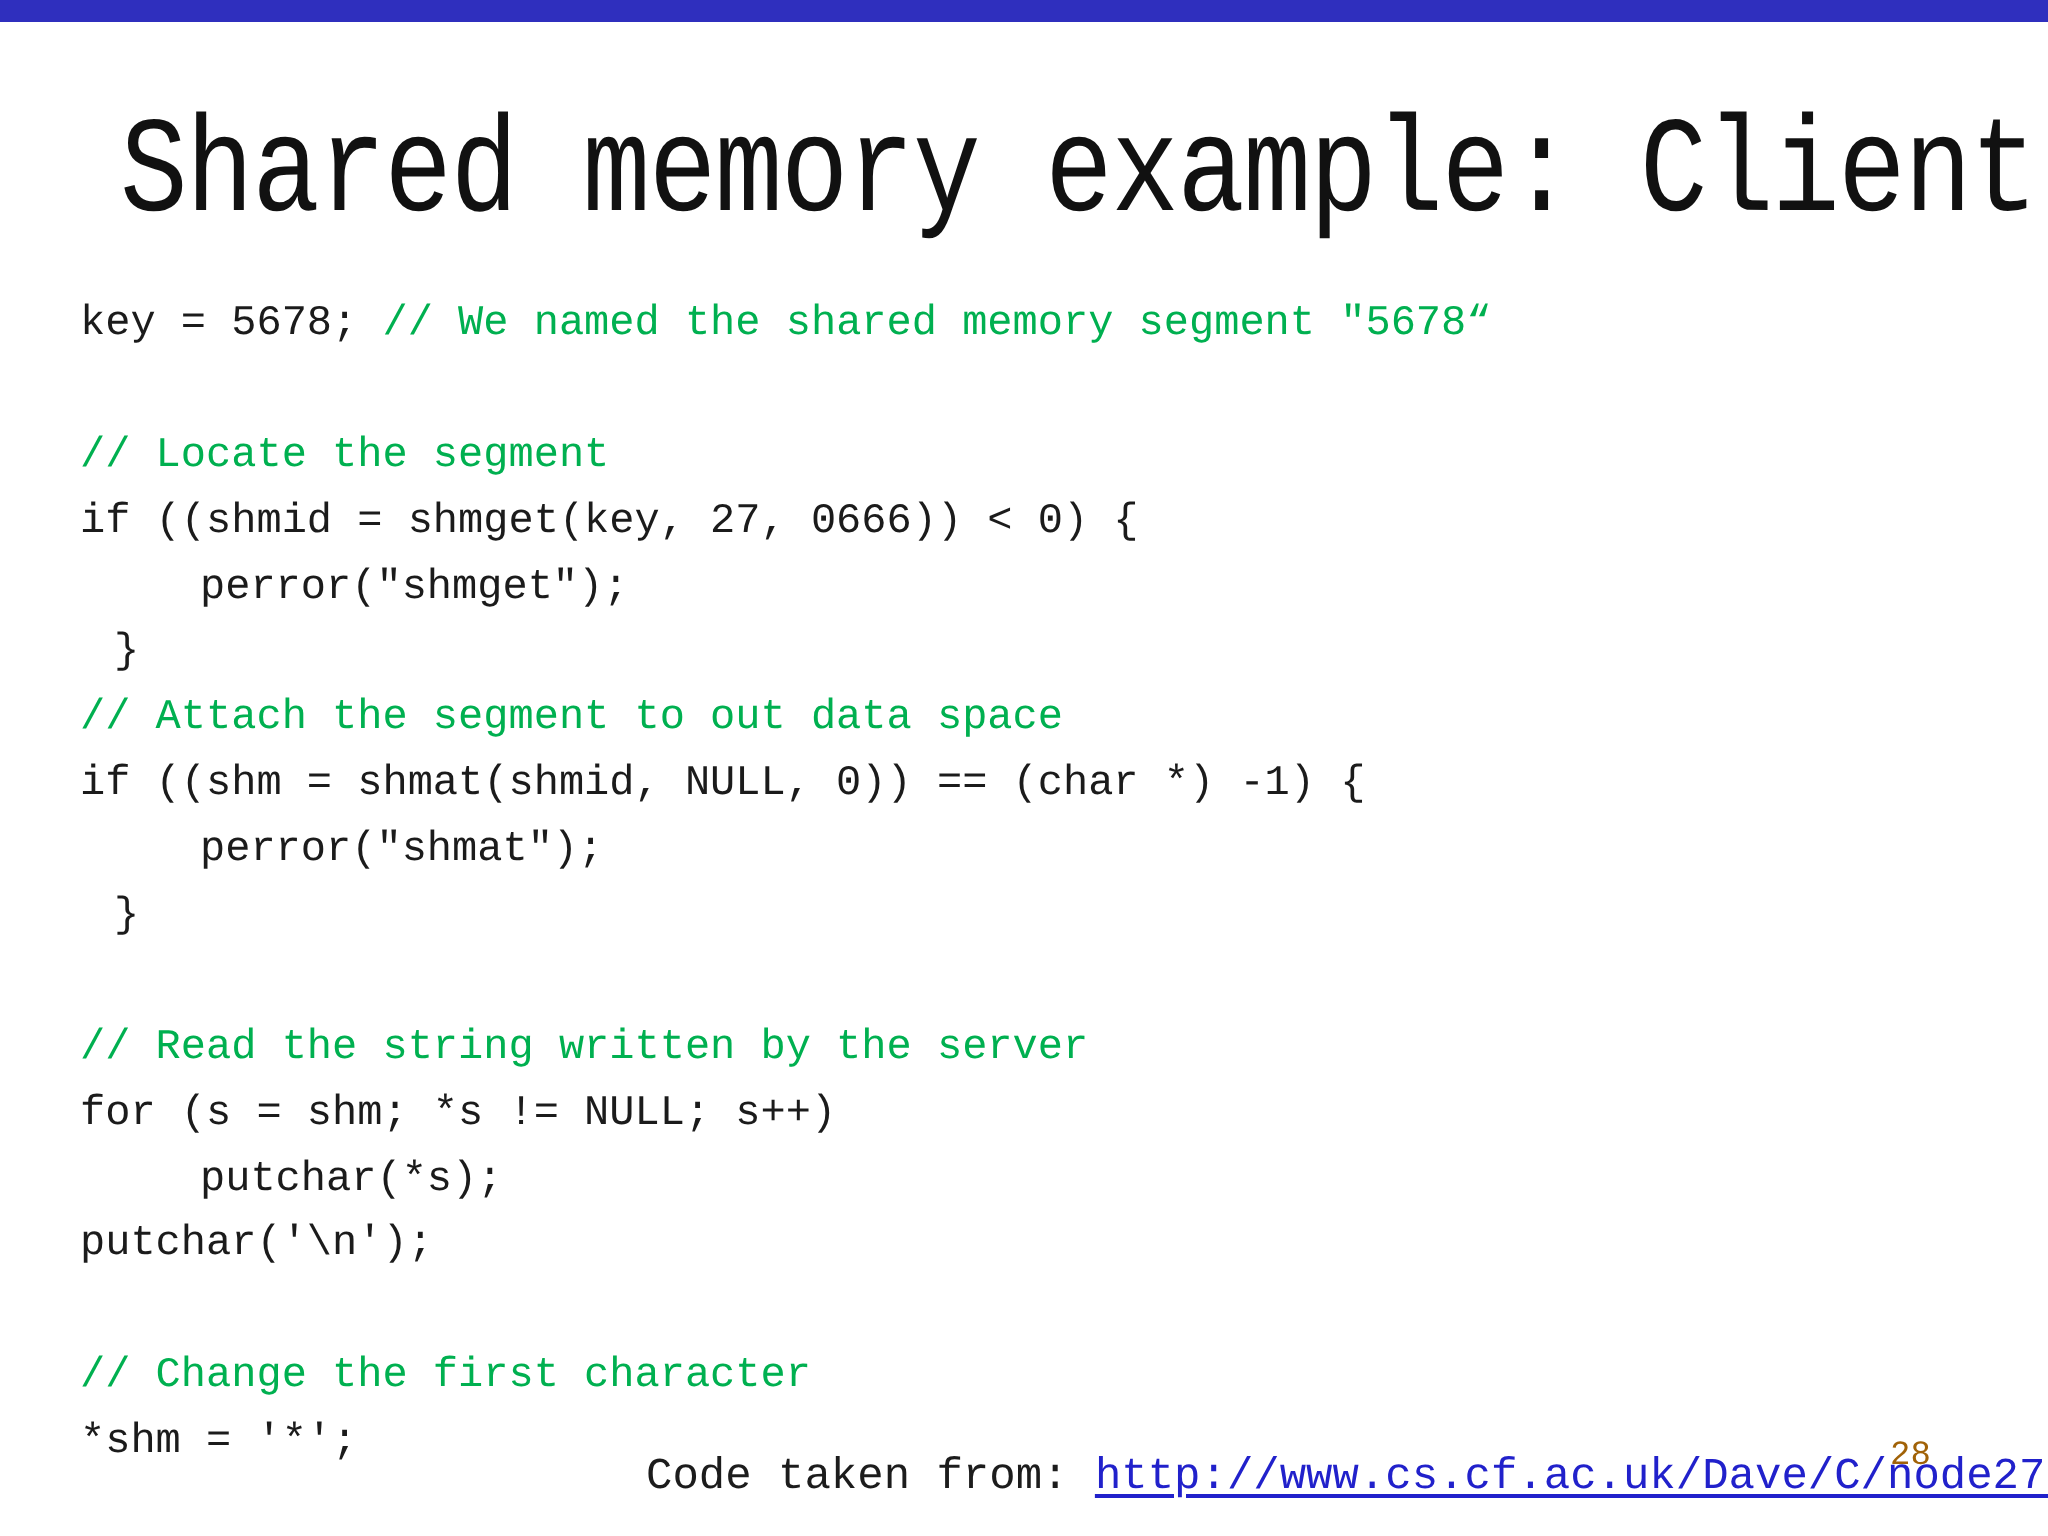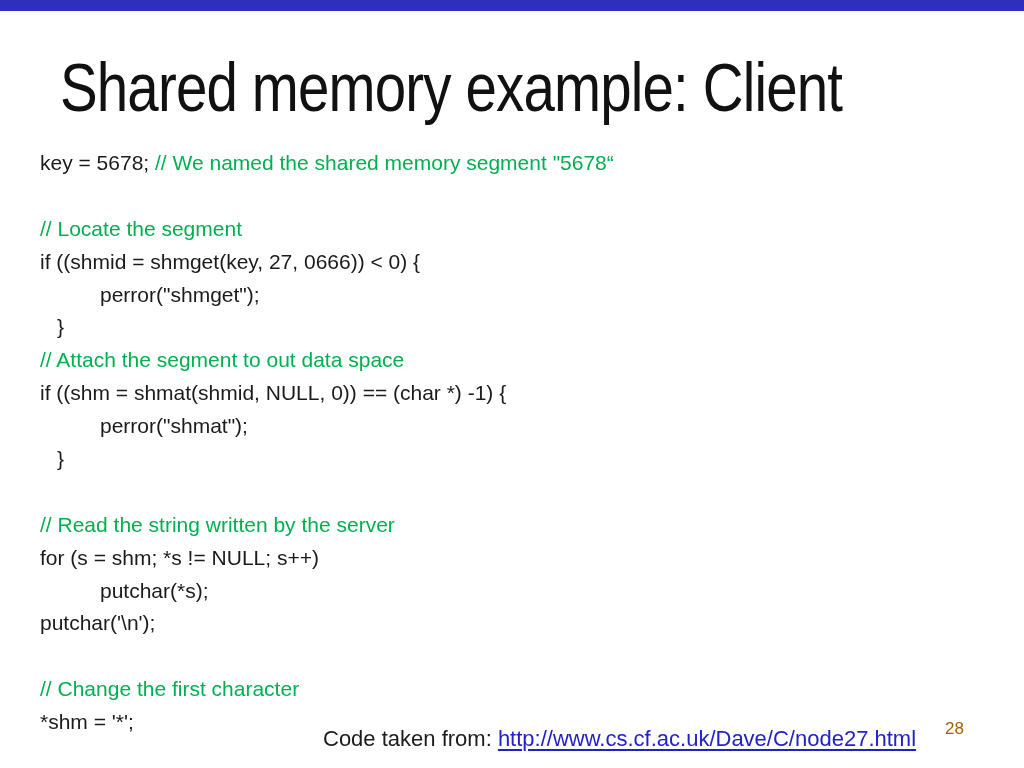--- a/index.html
+++ b/index.html
@@ -7,20 +7,21 @@
     width: 1024px; height: 768px;
     background: #ffffff;
     font-family: "Liberation Sans", "DejaVu Sans", sans-serif;
     overflow: hidden;
   }
   .slide {
     position: relative;
     width: 1024px; height: 768px;
     background: #ffffff;
     overflow: hidden;
+    font-family: Liberation Mono, monospace;
   }
   .accent-bar {
     position: absolute;
     top: 0; left: 0; right: 0;
     height: 11px;
     background: var(--accent, #2f2fbe);
   }
   .title {
     position: absolute;
     left: 60px; top: 52px;

